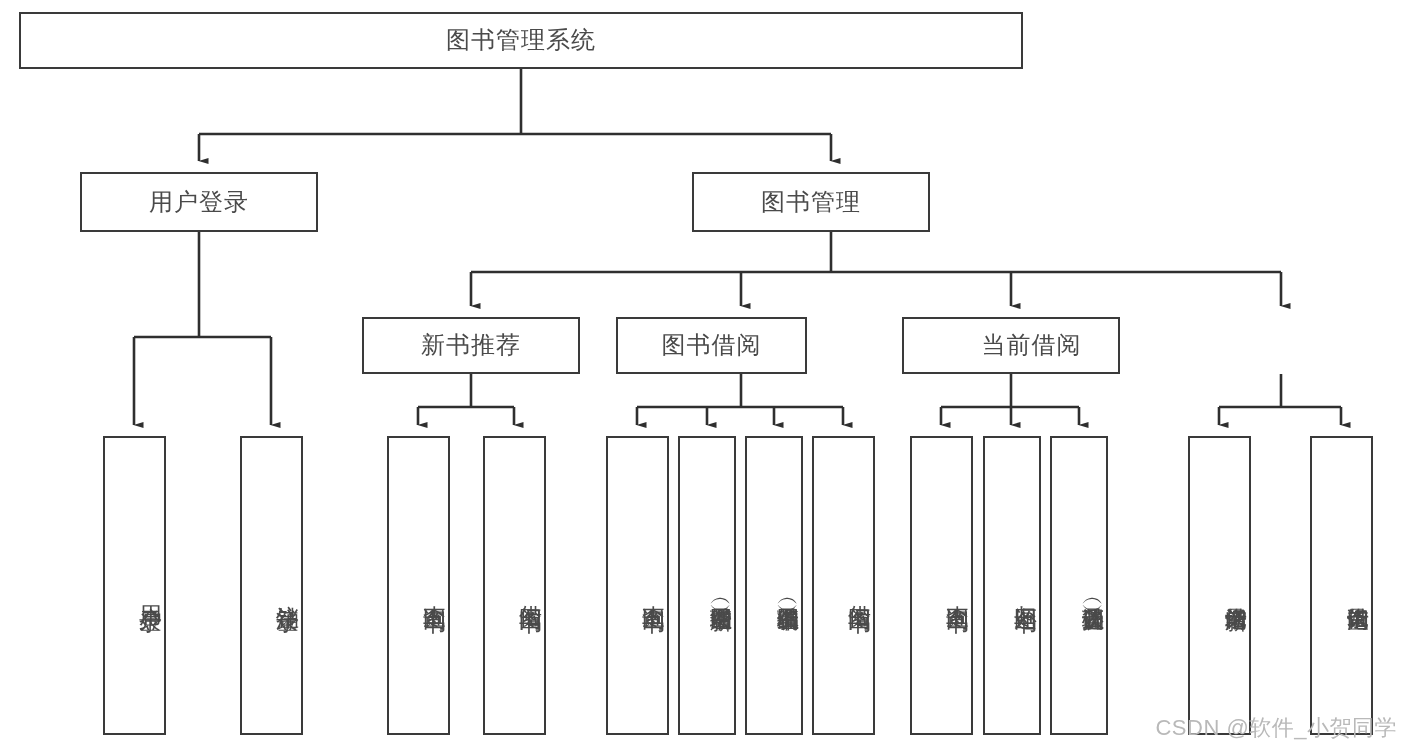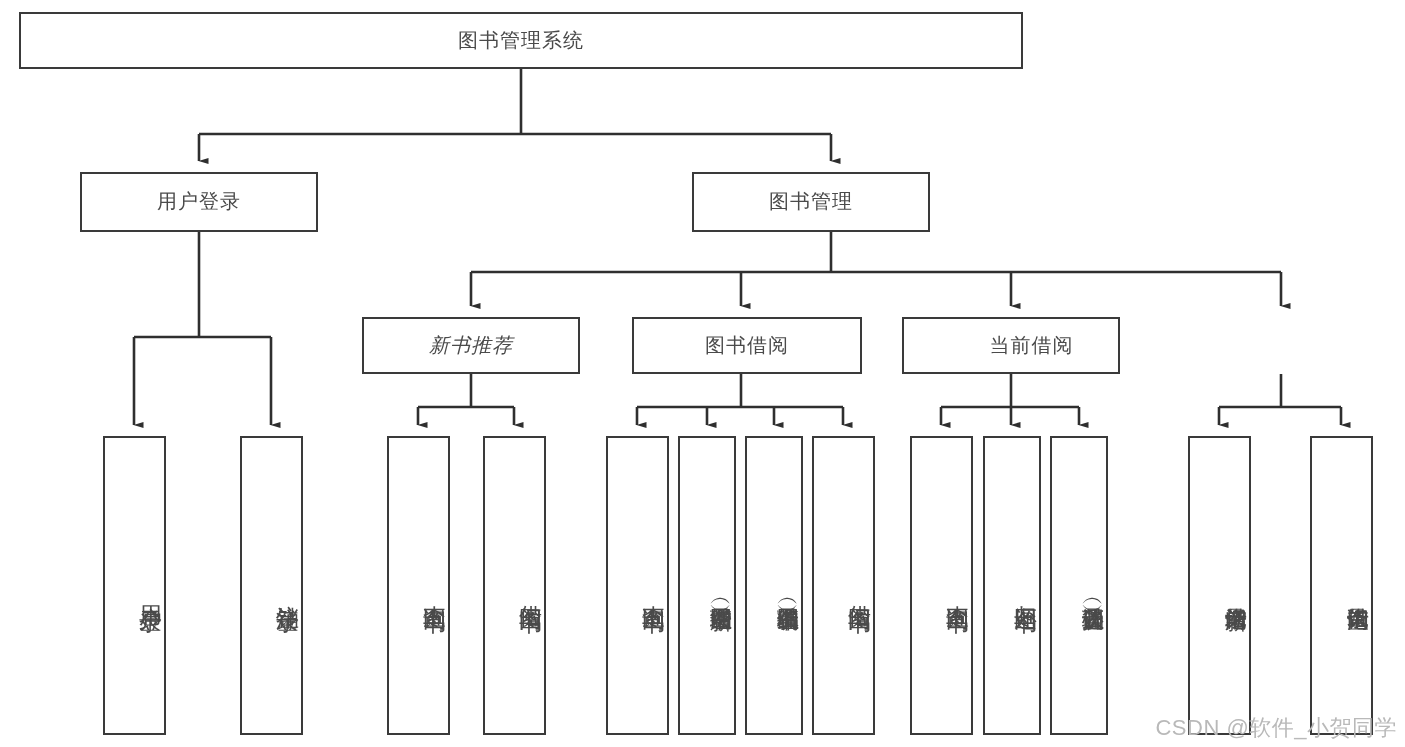--- a/index.html
+++ b/index.html
@@ -31,21 +31,21 @@
     border: 2.5px solid #3a3a3a;
     background: #ffffff;
     display: flex;
     align-items: center;
     justify-content: center;
     color: #4a4a4a;
     line-height: 1.18;
     text-align: center;
   }
   .node.horiz {
-    font-size: 20px;
+    font-size: 24px;
     letter-spacing: 1px;
   }
   .node.vert {
     writing-mode: vertical-rl;
     text-orientation: upright;
     font-size: 23px;
     letter-spacing: 2px;
     padding-top: 10px;
     align-items: flex-start;
     justify-content: center;
@@ -123,24 +123,24 @@
     <span class="label">图书管理系统</span>
   </div>
 
   <div class="node horiz" style="left:80px; top:172px; width:238px; height:60px;">
     <span class="label">用户登录</span>
   </div>
   <div class="node horiz" style="left:692px; top:172px; width:238px; height:60px;text-align:right;">
     <span class="label">图书管理</span>
   </div>
 
-  <div class="node horiz" style="left:362px; top:317px; width:218px; height:57px;font-style:italic;">
+  <div class="node horiz" style="left:362px; top:317px; width:218px; height:57px;">
     <span class="label">新书推荐</span>
   </div>
-  <div class="node horiz" style="left:632px; top:317px; width:230px; height:57px;">
+  <div class="node horiz" style="left:616px; top:317px; width:191px; height:57px;">
     <span class="label">图书借阅</span>
   </div>
   <div class="node horiz" style="left:902px; top:317px; width:218px; height:57px;padding-left:41px;">
     <span class="label">当前借阅</span>
   </div>
 
   <div class="node vert" style="left:103px; top:436px; width:63px; height:299px;">
     <span class="label">用户登录</span>
   </div>
   <div class="node vert" style="left:240px; top:436px; width:63px; height:299px;">

